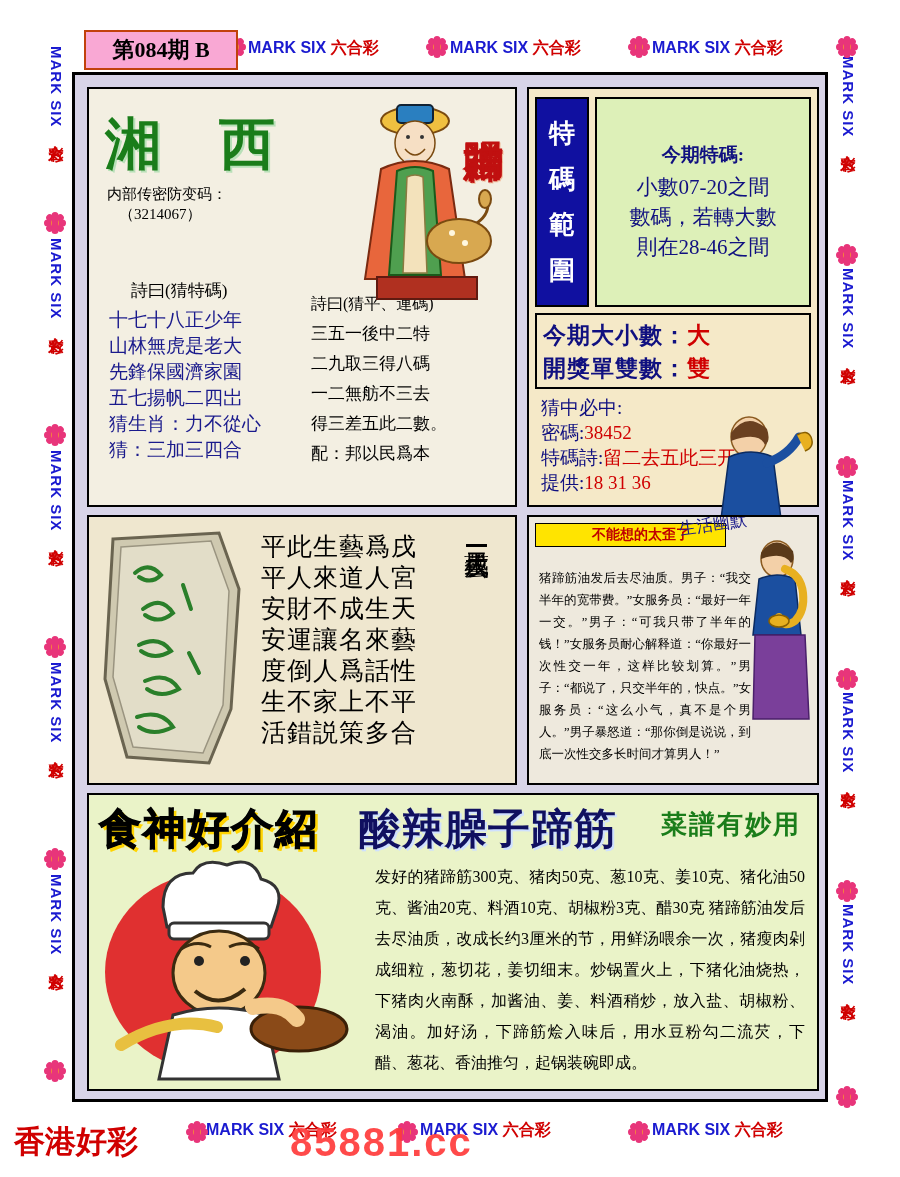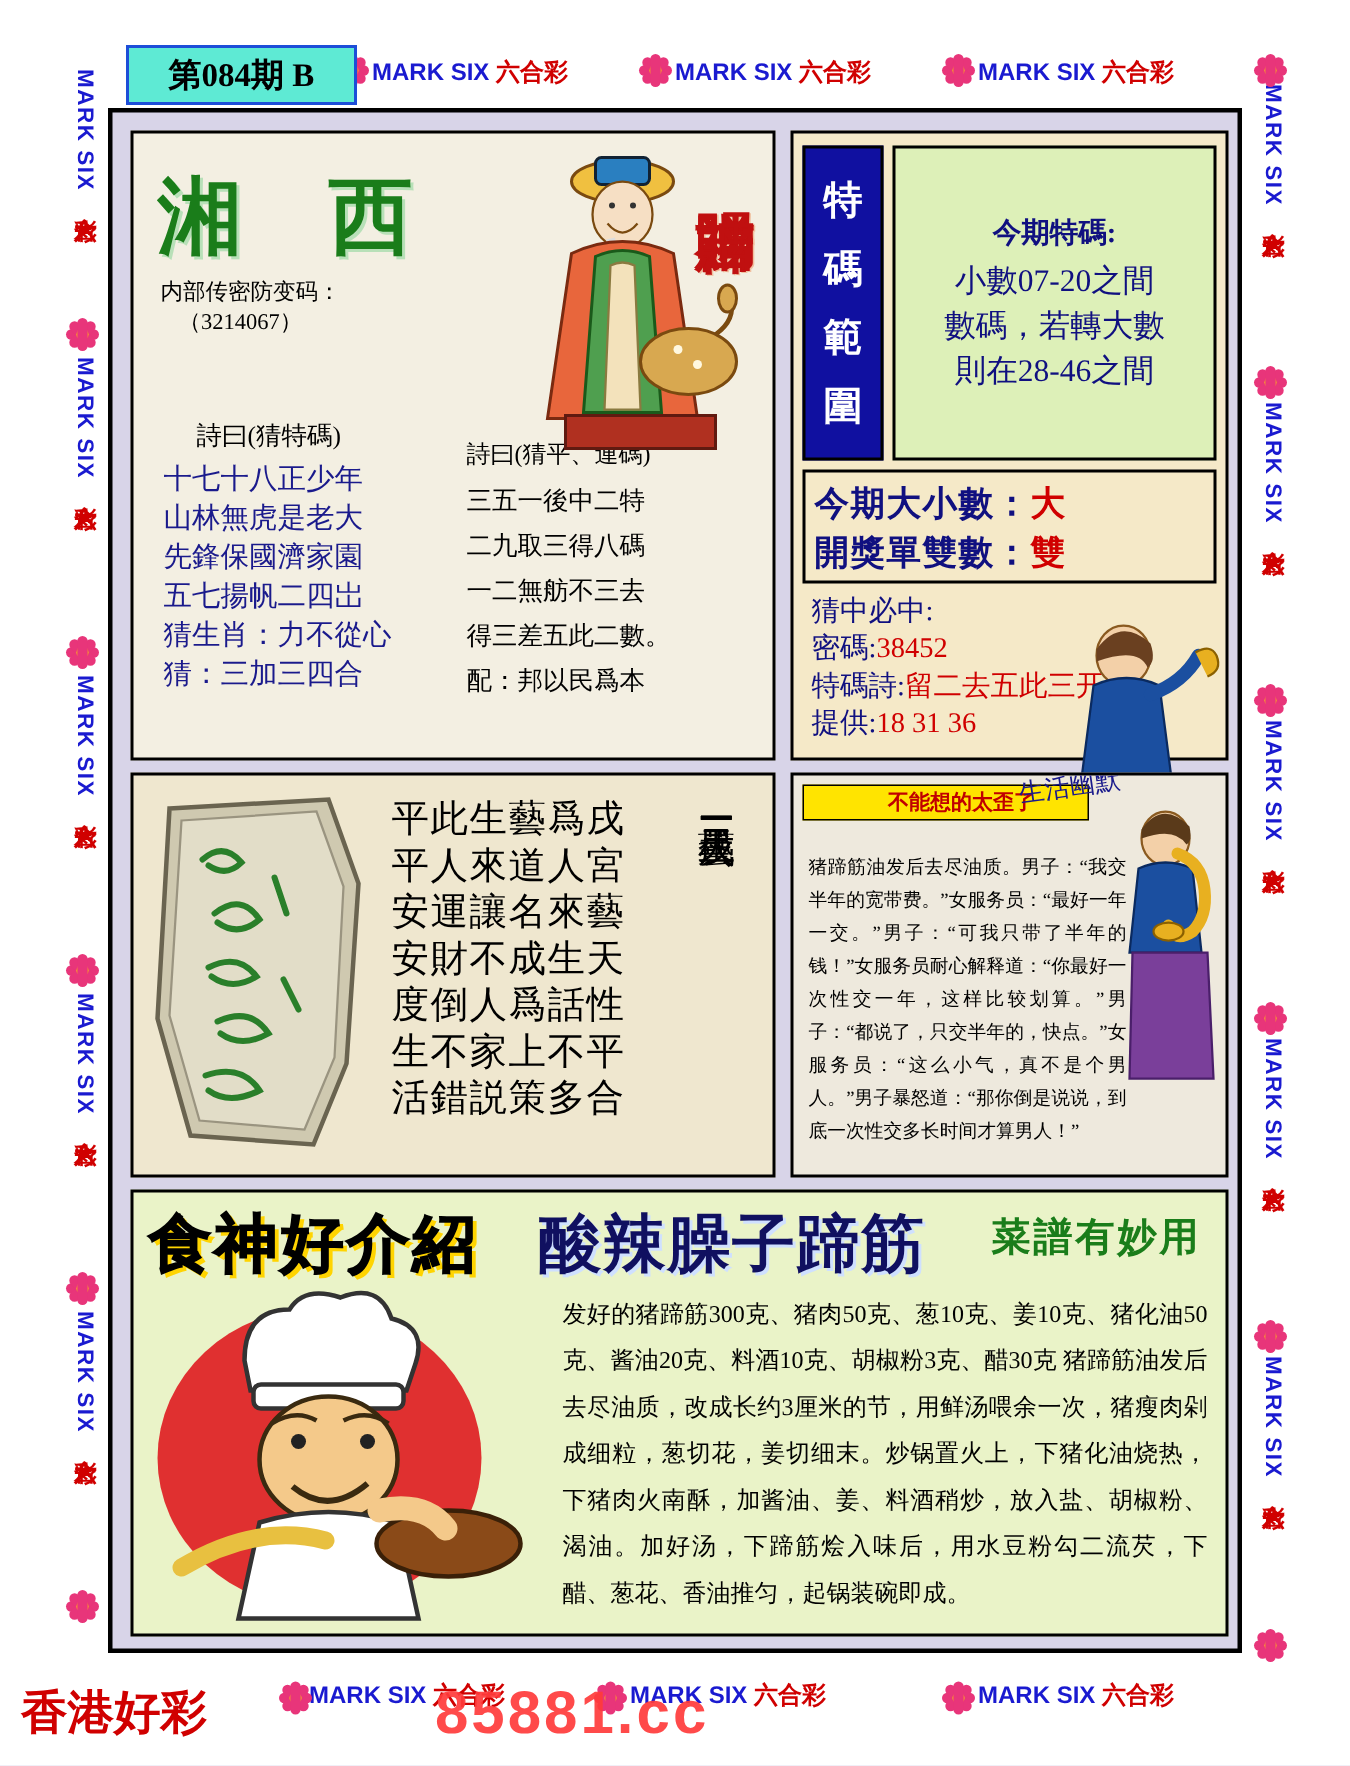--- a/index.html
+++ b/index.html
@@ -26,21 +26,21 @@
       transform:translate(-50%,-50%) rotate(45deg);display:block;}
   .flower b{position:absolute;left:50%;top:50%;width:22px;height:7px;background:#e8357a;border-radius:4px;
       transform:translate(-50%,-50%) rotate(-45deg);display:block;}
   .flower u{position:absolute;left:50%;top:50%;width:8px;height:8px;background:#ffd400;border-radius:50%;
       transform:translate(-50%,-50%);display:block;}
 
   
   .frame{position:absolute;left:72px;top:72px;width:756px;height:1030px;background:#d8d4e8;border:3px solid #000;box-sizing:border-box;}
 
   
-  .issue{position:absolute;left:84px;top:30px;width:150px;height:36px;background:#5eead4;border:2px solid #1d4ed8;
+  .issue{position:absolute;left:84px;top:30px;width:150px;height:36px;background:#f9a8d4;border:2px solid #c2410c;
          display:flex;align-items:center;justify-content:center;font-size:22px;font-weight:bold;color:#000;z-index:6;}
 
   
   .panelA{position:absolute;left:12px;top:12px;width:430px;height:420px;background:#f3efe2;border:2px solid #000;box-sizing:border-box;overflow:hidden;}
   .xx-title{position:absolute;left:16px;top:18px;font-size:56px;font-weight:bold;color:#1a7d1a;letter-spacing:22px;
             text-shadow:2px 2px 0 #b8e0b8;font-family:"Liberation Serif",serif;}
   .xx-sub{position:absolute;left:18px;top:96px;font-size:15px;color:#000;}
   .xx-sub2{position:absolute;left:30px;top:116px;font-size:15px;color:#000;}
   .xx-red{position:absolute;left:22px;top:140px;font-size:34px;font-weight:bold;color:#d00000;letter-spacing:4px;}
   .xx-shi{position:absolute;left:42px;top:190px;font-size:17px;color:#000;}
@@ -343,22 +343,22 @@
           <path d="M40 116 q20 -10 32 6 q-16 10 -30 0"></path>
           <path d="M46 152 q22 -10 34 8 q-18 10 -32 0"></path>
           <path d="M38 188 q24 -8 36 10 q-20 10 -34 0"></path>
           <path d="M84 56 l8 24"></path>
             <path d="M90 124 l10 20"></path>
         </g>
       </svg>
       <div class="cpoem">
         <div>平此生藝爲戌</div>
         <div>平人來道人宮</div>
+        <div>安財不成生天</div>
         <div>安運讓名來藝</div>
-        <div>安財不成生天</div>
         <div>度倒人爲話性</div>
         <div>生不家上不平</div>
         <div>活錯説策多合</div>
       </div>
       <div class="cpoem2" style="position:absolute;left:372px;top:16px;font-size:25px;line-height:31px;writing-mode:vertical-rl;">戌ーーーー天藝星</div>
     </div>
 
     <div class="panelD">
       <div class="jokeTag">不能想的太歪了</div>
       <div class="jokeTitle">生活幽默</div>

